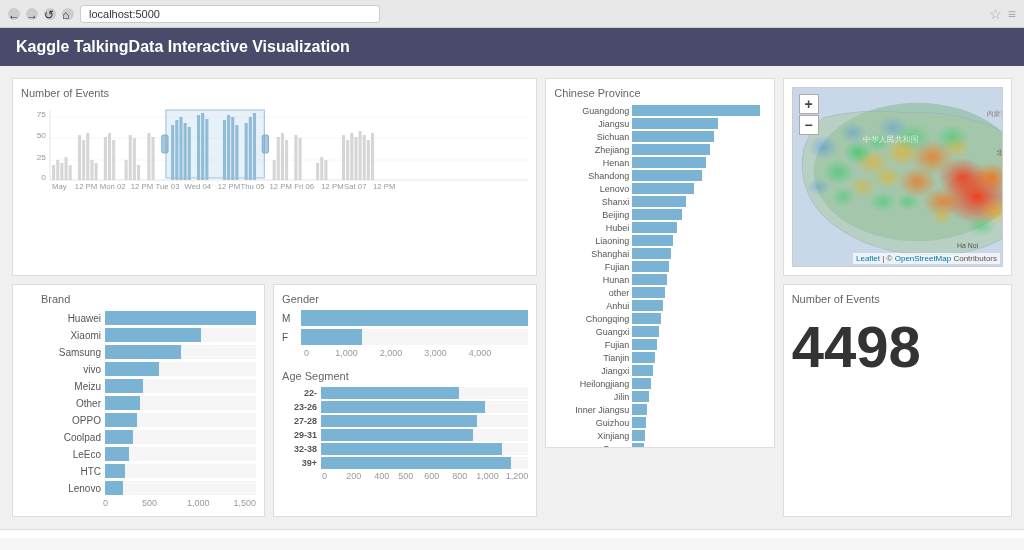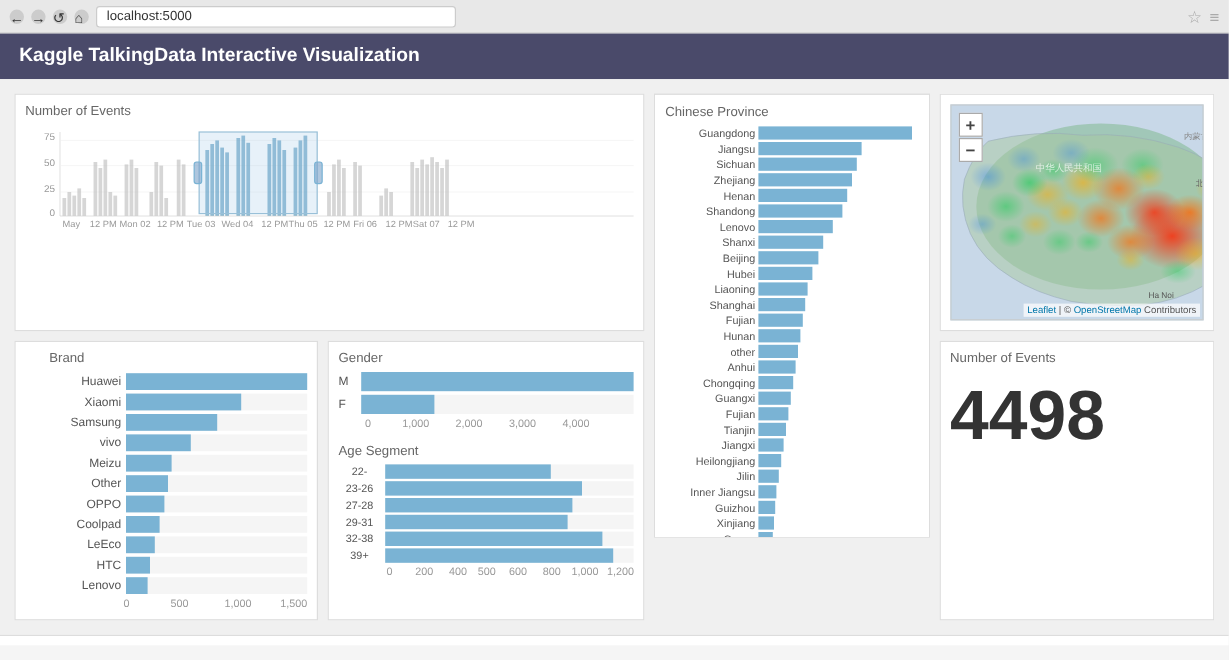--- a/index.html
+++ b/index.html
@@ -223,23 +223,24 @@
 
     .age-bar-row {
       display: flex;
       align-items: center;
       margin-bottom: 2px;
       gap: 4px;
     }
     .age-label {
       font-size: 9px;
       width: 35px;
-      text-align: center;
+      text-align: right;
       color: #555;
       flex-shrink: 0;
+      font-weight: bold;
     }
     .age-bar-wrap { flex: 1; background: #f5f5f5; height: 12px; }
     .age-bar-fill { height: 100%; background: #7ab3d4; }
   </style>
 </head>
 <body>
 
 <div class="browser-bar">
   <span class="browser-btn">←</span>
   <span class="browser-btn">→</span>

